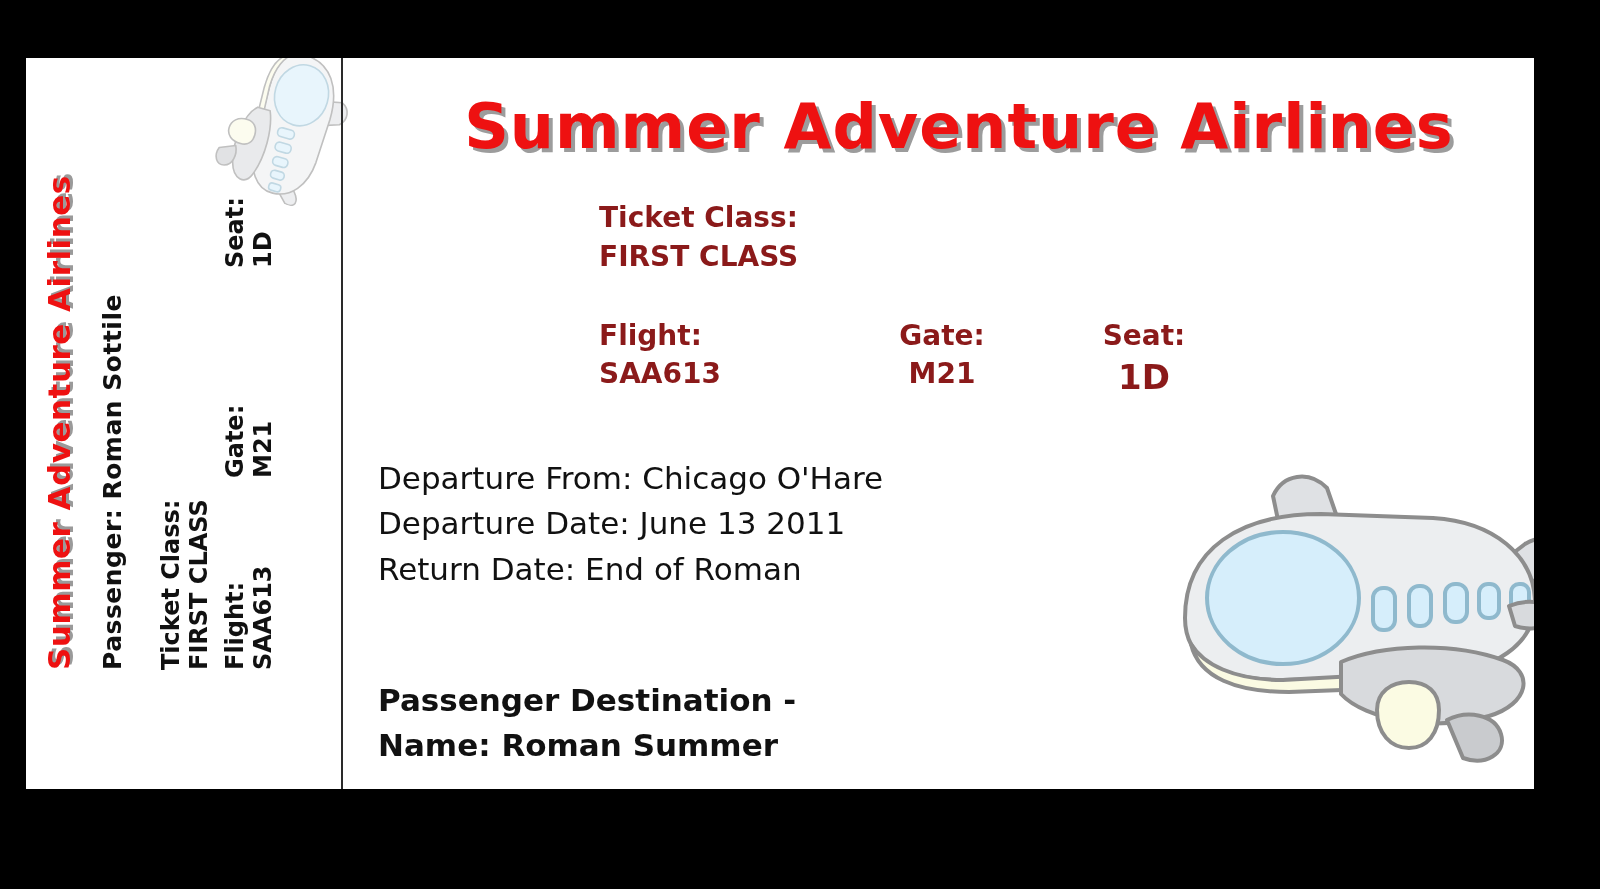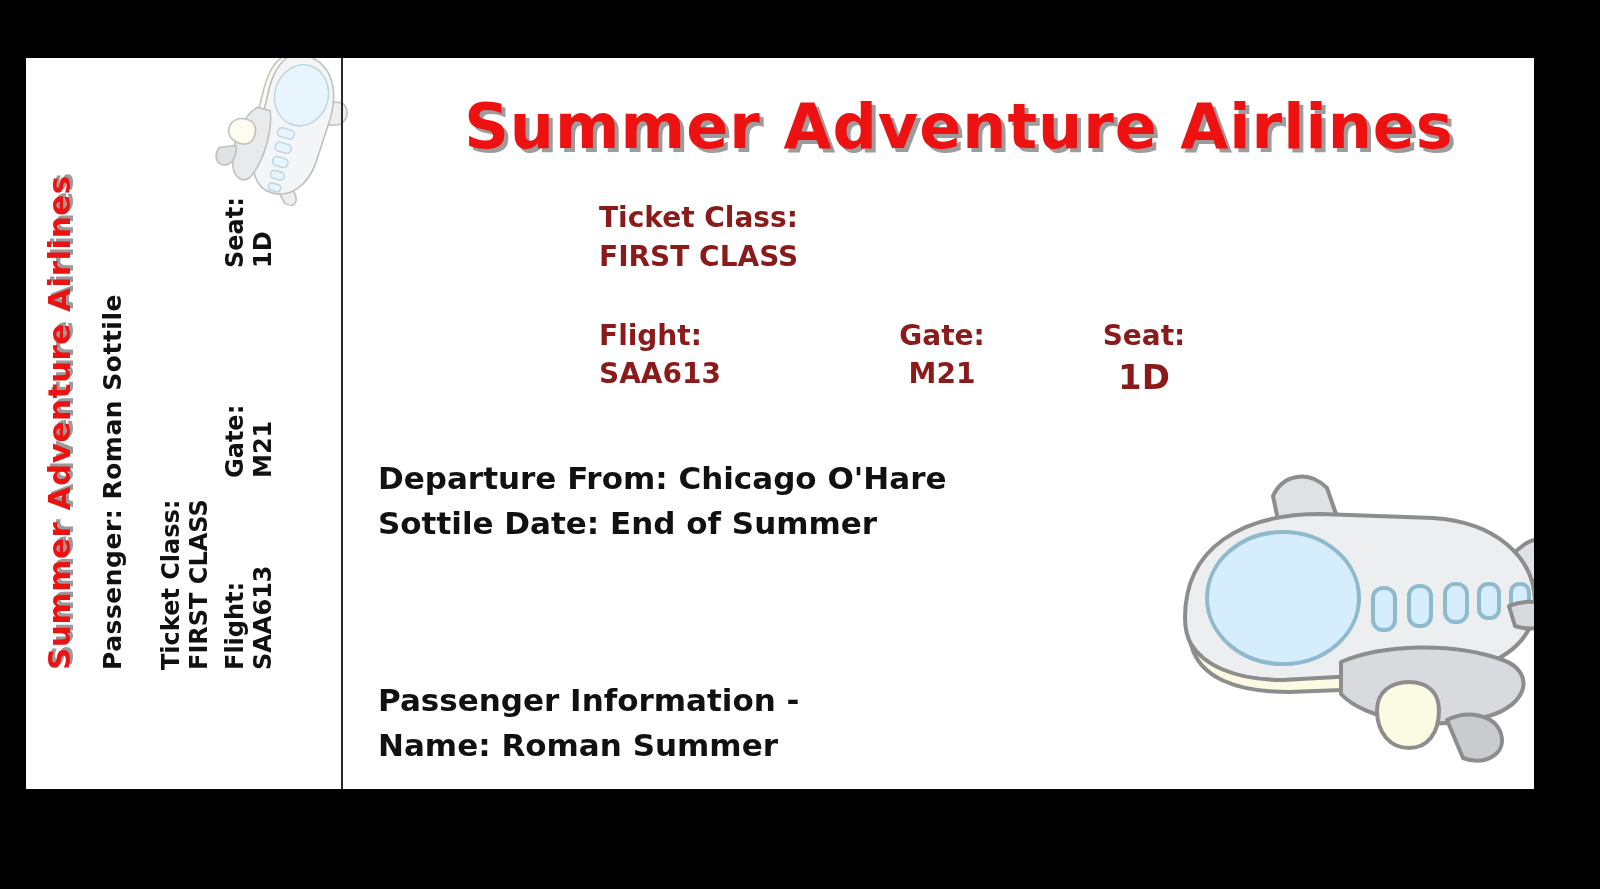--- a/index.html
+++ b/index.html
@@ -177,21 +177,21 @@
   #fgs-seat   { left: 480px; top: 0; width: 130px; text-align: center; }
   #fgs-seat .fgs-value { font-size: 34px; }
 
   
   #details {
     position: absolute;
     left: 35px;
     top: 398px;
     color: #111111;
     font-size: 31px;
-    font-weight: bold;
+    font-weight: normal;
     line-height: 1.46;
   }
   #details .line { display: block; white-space: nowrap; }
 
   #pax-block {
     position: absolute;
     left: 35px;
     top: 620px;
     color: #111111;
     font-size: 31px;
@@ -287,25 +287,26 @@
           <span class="fgs-value">M21</span>
         </div>
         <div class="fgs-col" id="fgs-seat">
           <span class="fgs-label">Seat:</span>
           <span class="fgs-value">1D</span>
         </div>
       </div>
 
       <div id="details">
         <span class="line">Departure From: Chicago O'Hare</span>
-        <span class="line">Sottile Date: End of Summer</span>
+        <span class="line">Departure Date: June 13 2011</span>
+        <span class="line">Return Date: End of Roman</span>
       </div>
 
       <div id="pax-block">
-        <span class="line">Passenger Information -</span>
+        <span class="line">Passenger Destination -</span>
         <span class="line">Name:  Roman Summer</span>
       </div>
 
       <div id="main-plane">
         <svg viewBox="0 0 420 330" xmlns="http://www.w3.org/2000/svg">
           <g stroke="#8d8d8d" stroke-width="4" stroke-linejoin="round" stroke-linecap="round">
 
             <path d="M140 48 C150 26 176 22 194 40 L212 92 L150 96 Z" fill="#dfe1e4"></path>
 
             <path d="M392 96 C412 84 424 96 418 116 L372 162 L340 136 Z" fill="#dfe1e4"></path>

